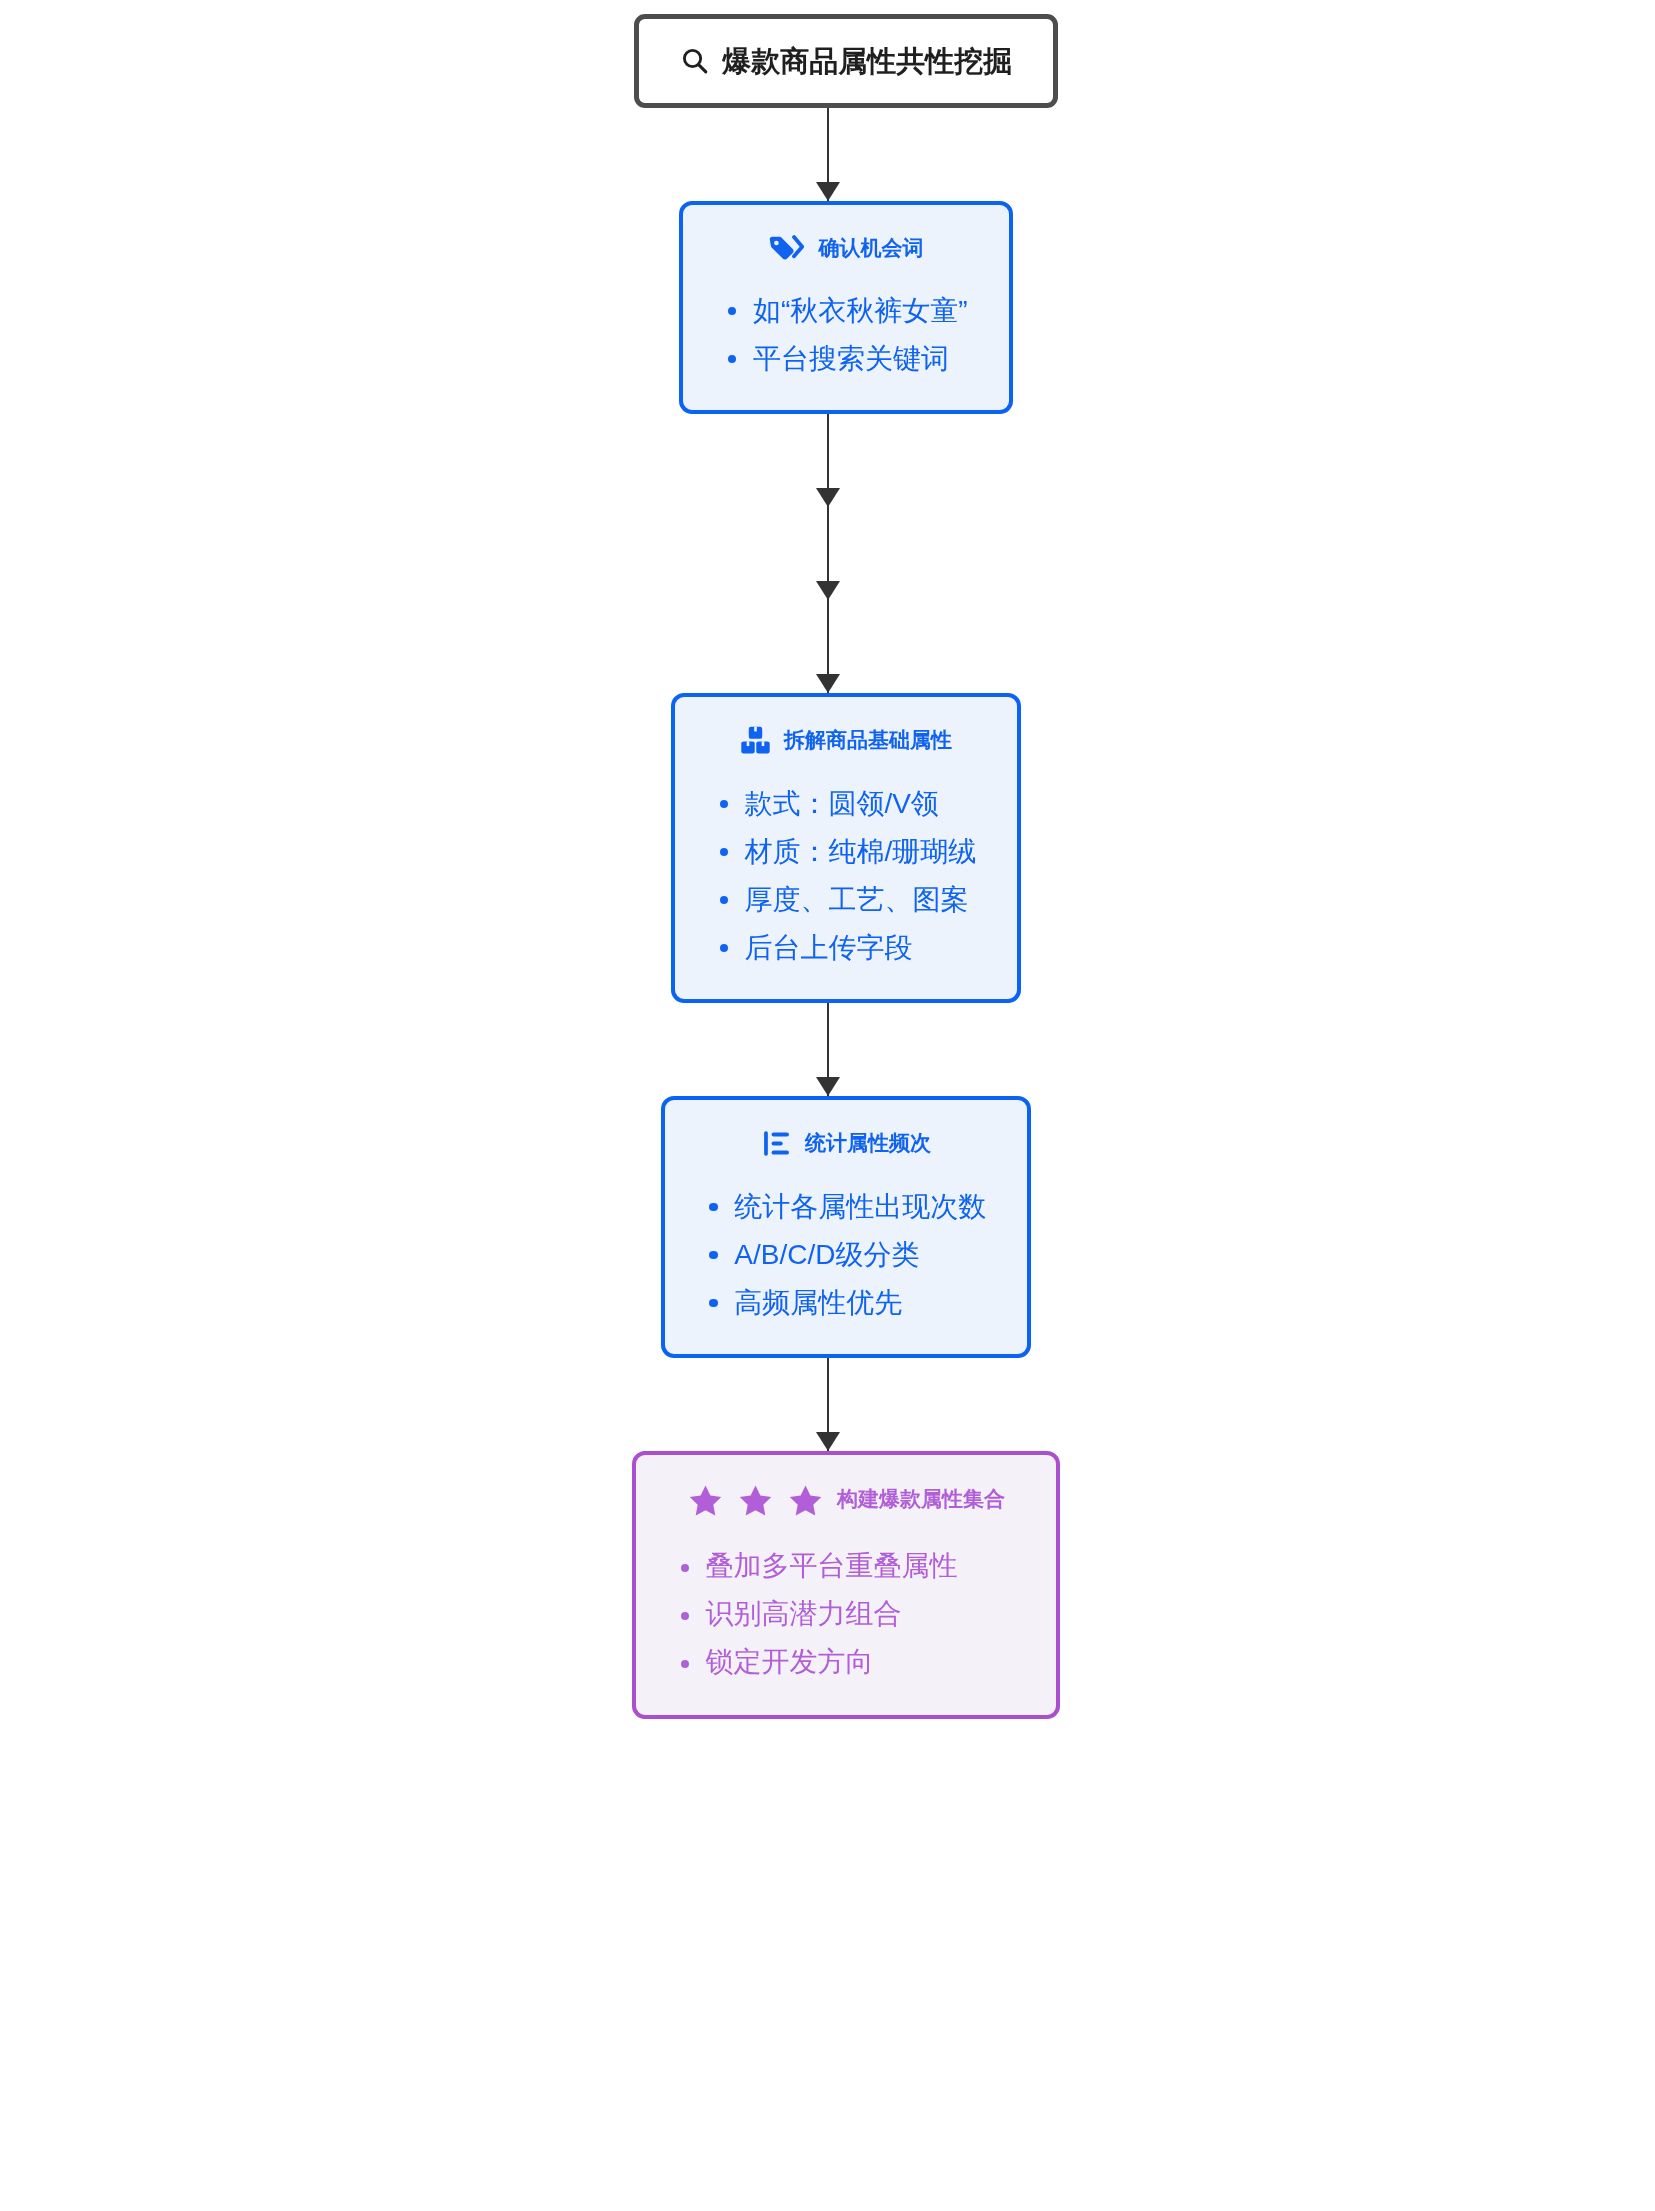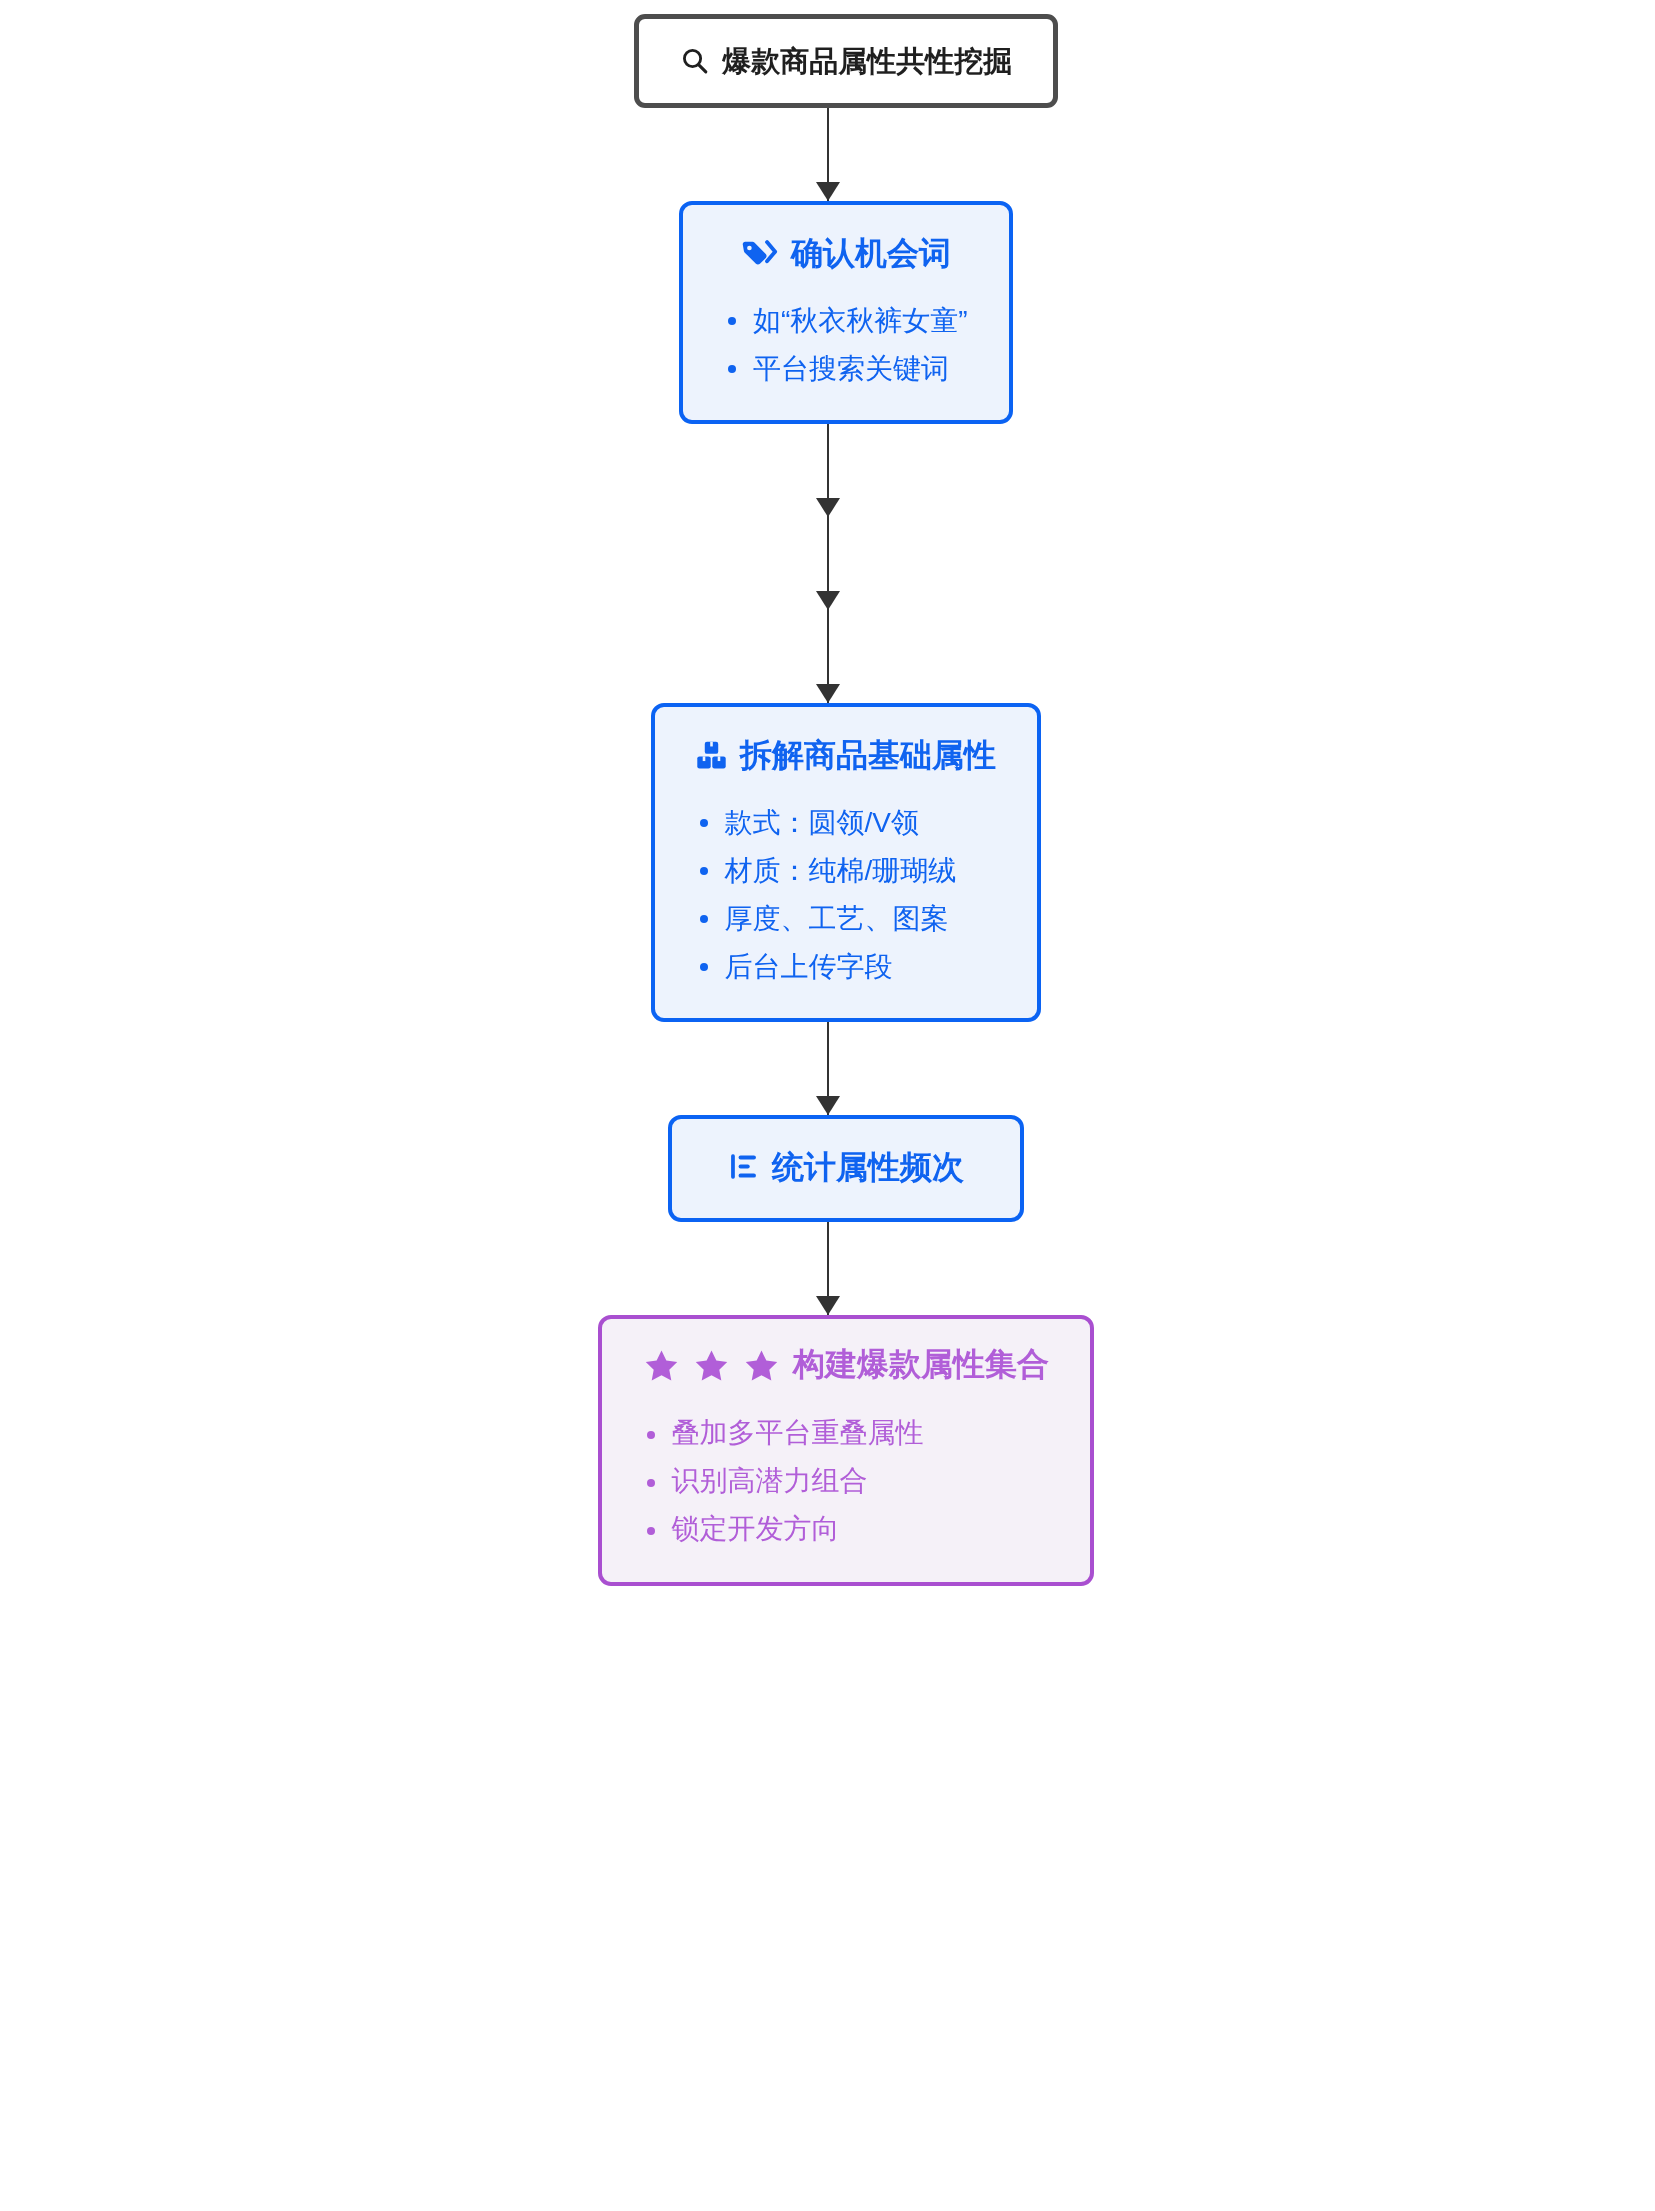--- a/index.html
+++ b/index.html
@@ -48,21 +48,21 @@
     border:4.6px solid var(--purple-border,#a94fd0);
     background:var(--purple-bg,#f5f1f8);
     color:var(--purple-text,#b15ed8);
     font-family:Liberation Mono, monospace;
   }
   .node-title{
     display:flex;
     align-items:center;
     justify-content:center;
     gap:13px;
-    font-size:32px;
+    font-size:21px;
     font-weight:700;
     line-height:1.25;
     white-space:nowrap;
   }
   .node.root .node-title{font-size:29px;}
   .t-icon{flex:0 0 auto;display:block;}
   .bullets{
     list-style:none;
     margin:28px 0 0;
     padding:0 0 0 3.7px;
@@ -177,20 +177,25 @@
   <div class="node blue w-s4">
     <div class="node-title">
       <svg class="t-icon" width="31" height="31" viewBox="0 0 24 24">
         <rect x="2.4" y="2.6" width="2.9" height="18.8" rx="1.3" fill="currentColor"></rect>
         <rect x="8.2" y="3.4" width="13.4" height="3.1" rx="1.5" fill="currentColor"></rect>
         <rect x="8.2" y="10.45" width="8.6" height="3.1" rx="1.5" fill="currentColor"></rect>
         <rect x="8.2" y="17.5" width="13.4" height="3.1" rx="1.5" fill="currentColor"></rect>
       </svg>
       <span>统计属性频次</span>
     </div>
+    <ul class="bullets">
+      <li>统计各属性出现次数</li>
+      <li>A/B/C/D级分类</li>
+      <li>高频属性优先</li>
+    </ul>
   </div>
 
   <div class="connector"></div>
 
   <div class="node purple w-s5">
     <div class="node-title">
       <svg class="t-icon" width="37" height="37" viewBox="0 0 24 24">
         <path d="M12 1.7 l3.15 6.45 7.05.95 -5.15 4.95 1.3 7.05 -6.35-3.4 -6.35 3.4 1.3-7.05 -5.15-4.95 7.05-.95 z" fill="currentColor"></path>
       </svg>
       <svg class="t-icon" width="37" height="37" viewBox="0 0 24 24">

